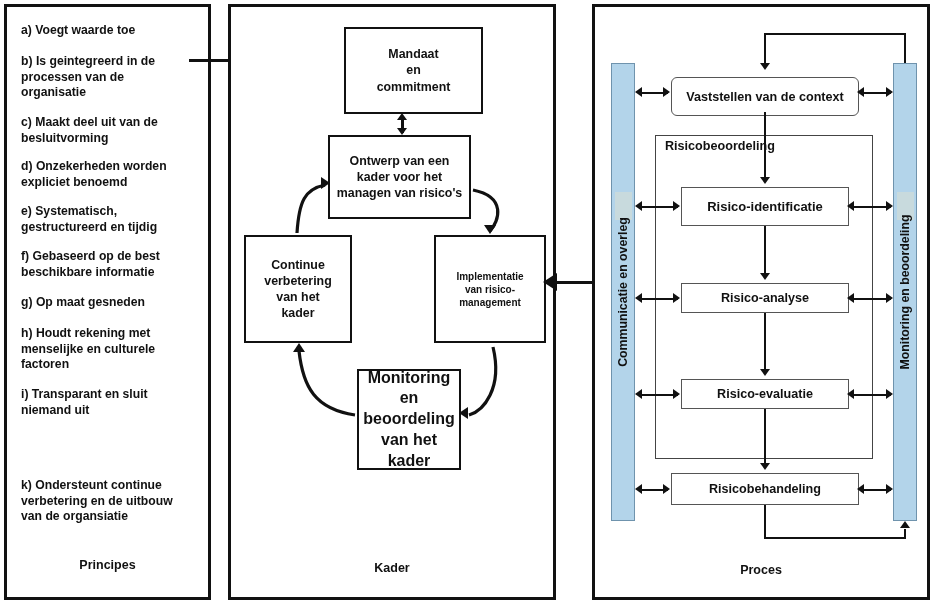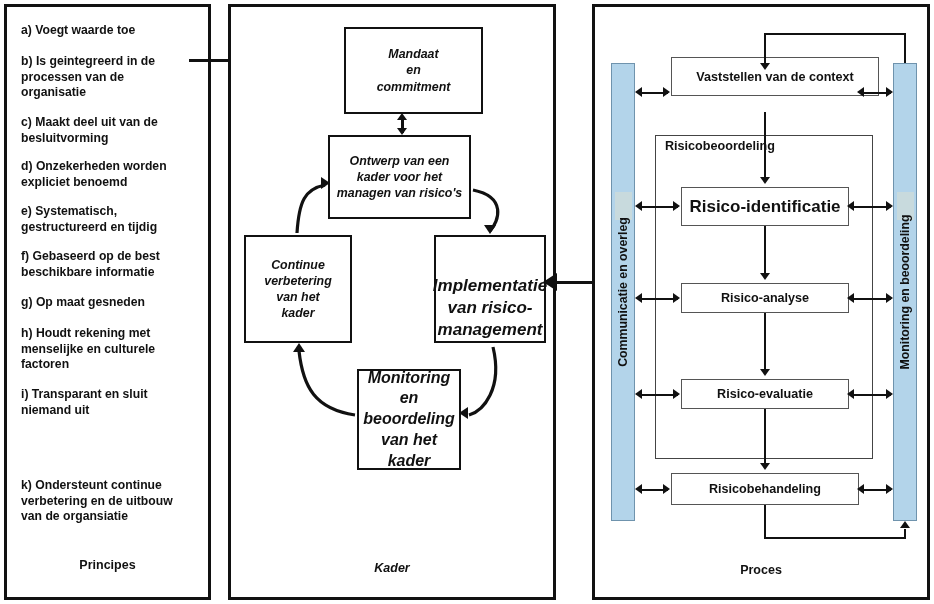--- a/index.html
+++ b/index.html
@@ -2,52 +2,52 @@
 <html><head>
 <meta charset="utf-8">
 <style>
   html,body{margin:0;padding:0;background:#ffffff;}
   body{font-family:"Liberation Sans","DejaVu Sans",sans-serif;}
   #stage{position:relative;width:934px;height:604px;background:#fff;overflow:hidden;}
 
   
   .panel{position:absolute;background:#fff;border:3px solid #111;box-sizing:border-box;}
   #panel-principes{left:4px;  top:4px;  width:207px; height:596px;}
-  #panel-kader{    left:228px;top:4px;  width:328px; height:596px;font-style:italic;}
+  #panel-kader{    left:228px;top:4px;  width:328px; height:596px;}
   #panel-proces{   left:592px;top:4px;  width:338px; height:596px;}
 
   .panel-caption{position:absolute;width:100%;text-align:center;font-size:12.5px;font-weight:bold;color:#111;}
 
   
   .principle{position:absolute;left:14px;width:164px;font-size:12.2px;font-weight:bold;color:#111;line-height:1.28;}
 
   
   .box{position:absolute;box-sizing:border-box;background:#fff;display:flex;align-items:center;justify-content:center;text-align:center;color:#111;font-weight:bold;}
   .box.thick{border:2.5px solid #111;}
   .box.thin{border:1.6px solid #555;}
   .box .bl{line-height:1.30;}
 
   
   #box-mandaat{left:113px;top:20px;width:139px;height:87px;font-size:12.4px;}
   #box-ontwerp{left:97px;top:128px;width:143px;height:84px;font-size:12.4px;justify-content:center;}
   #box-continue{left:13px;top:228px;width:108px;height:108px;font-size:12.4px;}
-  #box-implementatie{left:203px;top:228px;width:112px;height:108px;font-size:17px;align-items:flex-end;}
+  #box-implementatie{left:203px;top:228px;width:112px;height:108px;font-size:10px;}
   #box-monitoring{left:126px;top:362px;width:104px;height:101px;font-size:16px;}
 
   
   .sidebar{position:absolute;background:#b3d4ea;border:1.6px solid #6f93ad;box-sizing:border-box;}
   .sidebar span{position:absolute;left:50%;top:50%;white-space:nowrap;font-size:12.3px;font-weight:bold;color:#111;}
   #sidebar-comm{left:16px;top:56px;width:24px;height:458px;}
   #sidebar-comm span{transform:translate(-50%,-50%) rotate(-90deg);}
   #sidebar-mon{left:298px;top:56px;width:24px;height:458px;}
   #sidebar-mon span{transform:translate(-50%,-50%) rotate(-90deg);}
   .sidebar .smudge{position:absolute;left:3px;top:128px;width:17px;height:28px;background:#cfdcd8;opacity:.75;}
 
-  #box-context{left:76px;top:50px;width:208px;height:39px;font-size:12.6px;}
-  #box-identificatie{left:86px;top:180px;width:168px;height:39px;font-size:17px;}
+  #box-context{left:76px;top:70px;width:188px;height:39px;font-size:12.6px;border-radius:6px;}
+  #box-identificatie{left:86px;top:180px;width:168px;height:39px;font-size:13px;}
   #box-analyse{left:86px;top:276px;width:168px;height:30px;font-size:12.6px;}
   #box-evaluatie{left:86px;top:372px;width:168px;height:30px;font-size:12.6px;}
   #box-behandeling{left:76px;top:466px;width:188px;height:32px;font-size:12.6px;}
 
   #group-beoordeling{position:absolute;left:60px;top:128px;width:218px;height:324px;border:1.6px solid #444;box-sizing:border-box;background:transparent;}
   #label-beoordeling{position:absolute;left:70px;top:132px;font-size:12.6px;font-weight:bold;color:#111;}
 
   
   .ln{position:absolute;background:#111;}
   .ln.h{height:2px;}

